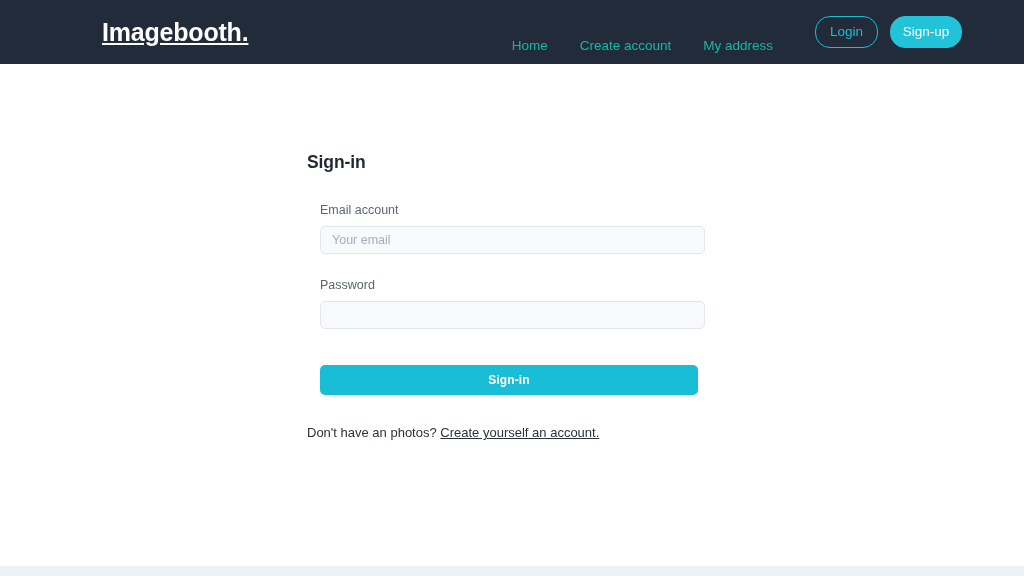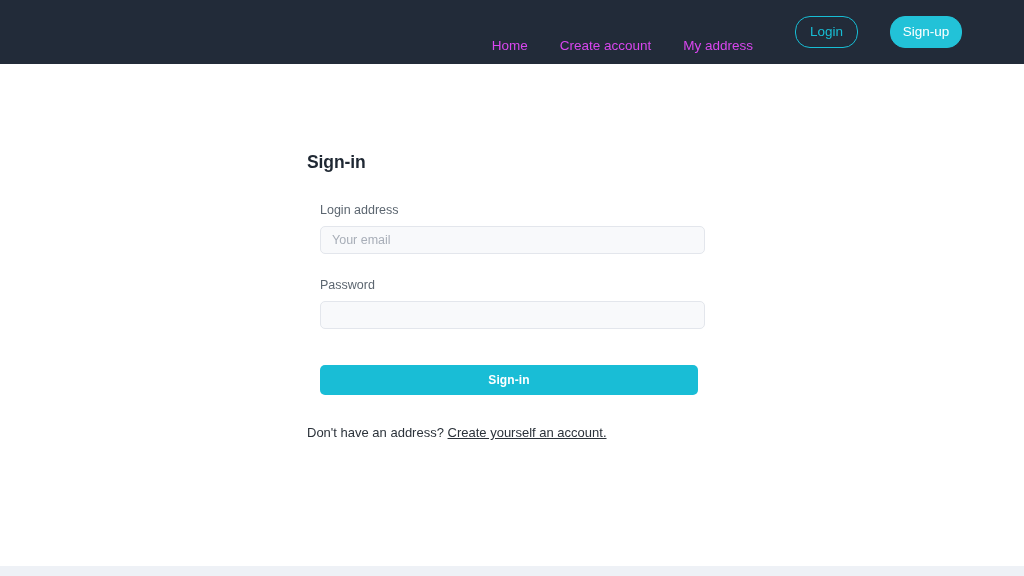--- a/index.html
+++ b/index.html
@@ -47,21 +47,21 @@
   .nav-right {
     position: absolute;
     right: 62px;
     top: 0;
     height: 64px;
     display: flex;
     align-items: center;
     gap: 0;
   }
   .nav-link {
-    color: #d946ef;
+    color: #14b8a6;
     font-size: 13.5px;
     line-height: 18px;
     text-decoration: none;
     white-space: nowrap;
     padding: 0 16px;
     display: inline-block;
     margin-top: 28px;
   }
   .nav-btn {
     font-size: 13.5px;
@@ -82,21 +82,21 @@
     width: 63px;
     height: 32px;
     margin-left: 26px;
   }
   .nav-btn.filled {
     color: #ffffff;
     background: #22c2d8;
     border: 1px solid #22c2d8;
     width: 72px;
     height: 32px;
-    margin-left: 32px;
+    margin-left: 12px;
   }
 
   
   .form-wrap {
     position: absolute;
     left: 307px;
     top: 150px;
     width: 420px;
   }
   .form-title {
@@ -177,45 +177,46 @@
     height: 10px;
     background: #eef1f6;
   }
 </style>
 </head>
 <body>
 
 <div class="page">
 
   <div class="navbar">
+    <a class="brand" href="#">Imagebooth.</a>
 
     <div class="nav-right">
       <a class="nav-link" href="#">Home</a>
       <a class="nav-link" href="#">Create account</a>
       <a class="nav-link" href="#">My address</a>
       <a class="nav-btn outline" href="#">Login</a>
       <a class="nav-btn filled" href="#">Sign-up</a>
     </div>
   </div>
 
   <div class="form-wrap">
     <h1 class="form-title">Sign-in</h1>
 
     <div class="field email">
-      <label class="field-label">Login address</label>
+      <label class="field-label">Email account</label>
       <input class="field-input" type="email" placeholder="Your email" style="">
     </div>
 
     <div class="field password">
       <label class="field-label">Password</label>
       <input class="field-input" type="password" placeholder="" style="">
     </div>
 
     <button class="submit-btn">Sign-in</button>
 
     <div class="signup-line">
-      <span>Don't have an address? </span><a href="#">Create yourself an account.</a>
+      <span>Don't have an photos? </span><a href="#">Create yourself an account.</a>
     </div>
   </div>
 
   <div class="footer-strip"></div>
 
 </div>
 
 </body></html>

